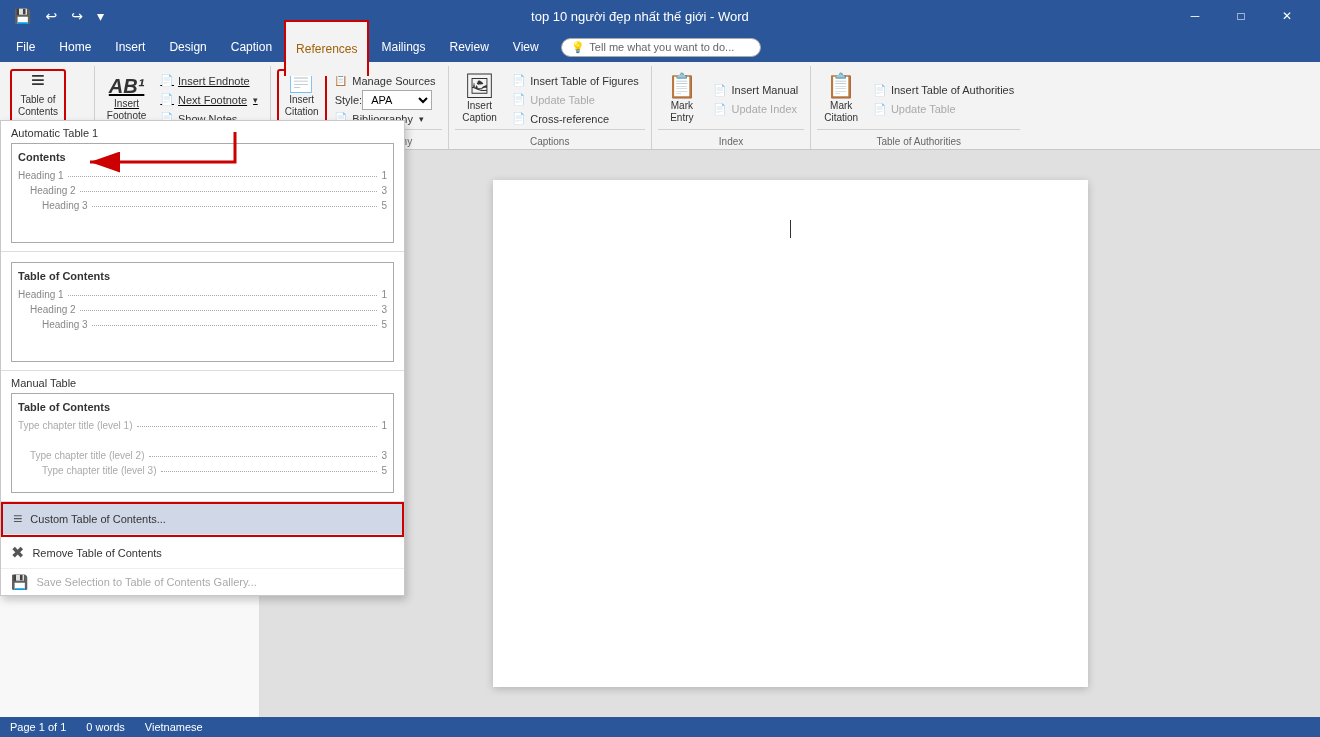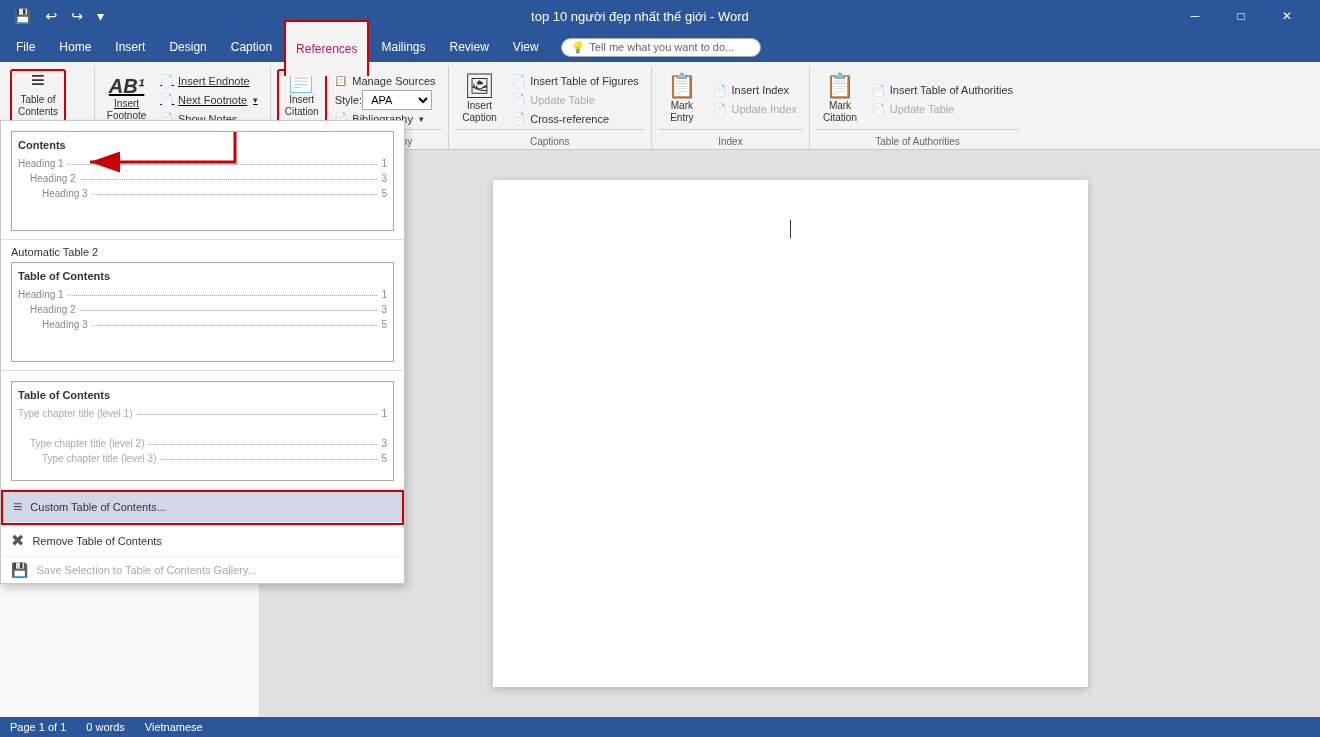--- a/index.html
+++ b/index.html
@@ -116,21 +116,21 @@
       border-top: 1px solid #d0d0d0;
       padding-top: 2px;
       width: 100%;
       justify-content: center;
       margin-top: auto;
     }
 
     
     .tab-references {
       background: #f3f3f3;
-      color: #be185d;
+      color: #a16207;
       border: 2px solid #c00;
       border-bottom: none;
       padding: 20px 10px;
       font-size: 12px;
       cursor: pointer;
       position: relative;
       top: 1px;
       z-index: 10;
     }
 
@@ -440,21 +440,21 @@
 
   <div class="ribbon-group" style="min-width:130px;">
     <div class="ribbon-items">
       <div class="ribbon-btn" style="min-width:48px;">
         <div class="btn-icon">📋</div>
         <div class="btn-label">Mark<br>Entry</div>
       </div>
       <div class="ribbon-col">
         <div class="ribbon-btn-small">
           <span>📄</span>
-          <span>Insert Index</span>
+          <span>Insert Manual</span>
         </div>
         <div class="ribbon-btn-small" style="color:#aaa;">
           <span>📄</span>
           <span>Update Index</span>
         </div>
       </div>
     </div>
     <div class="group-label-row">Index</div>
   </div>
 
@@ -488,20 +488,21 @@
       </defs>
 
       <path d="M 155 10 L 155 40 L 10 40" stroke="#cc0000" stroke-width="3" fill="none" marker-end="url(#arrowhead)"></path>
     </svg>
   </div>
 </div>
 
 <div class="dropdown-panel">
 
   <div class="toc-item">
+    <div class="toc-item-title">Automatic Table 1</div>
     <div class="toc-preview">
       <div style="font-size:11px;font-weight:bold;margin-bottom:4px;color:#333;">Contents</div>
       <div class="toc-line">
           <span class="toc-line-text">Heading 1</span>
           <span class="toc-line-dots"></span>
           <span class="toc-line-num">1</span>
         </div>
       <div class="toc-line" style="padding-left:12px;">
           <span class="toc-line-text">Heading 2</span>
           <span class="toc-line-dots"></span>
@@ -509,21 +510,20 @@
         </div>
       <div class="toc-line" style="padding-left:24px;">
           <span class="toc-line-text">Heading 3</span>
           <span class="toc-line-dots"></span>
           <span class="toc-line-num">5</span>
         </div>
     </div>
   </div>
 
   <div class="toc-item">
-    <div class="toc-item-title">Automatic Table 2</div>
     <div class="toc-preview">
       <div style="font-size:11px;font-weight:bold;margin-bottom:4px;color:#333;">Table of Contents</div>
       <div class="toc-line">
           <span class="toc-line-text">Heading 1</span>
           <span class="toc-line-dots"></span>
           <span class="toc-line-num">1</span>
         </div>
       <div class="toc-line" style="padding-left:12px;">
           <span class="toc-line-text">Heading 2</span>
           <span class="toc-line-dots"></span>
@@ -531,20 +531,21 @@
         </div>
       <div class="toc-line" style="padding-left:24px;">
           <span class="toc-line-text">Heading 3</span>
           <span class="toc-line-dots"></span>
           <span class="toc-line-num">5</span>
         </div>
     </div>
   </div>
 
   <div class="toc-item">
+    <div class="toc-item-title">Manual Table</div>
     <div class="toc-preview">
       <div style="font-size:11px;font-weight:bold;margin-bottom:4px;color:#333;">Table of Contents</div>
       <div class="toc-line">
           <span class="toc-line-text" style="color:#aaa;">Type chapter title (level 1)</span>
           <span class="toc-line-dots"></span>
           <span class="toc-line-num">1</span>
         </div>
       <div class="toc-line" style="padding-left:12px;margin-top:16px;">
           <span class="toc-line-text" style="color:#aaa;">Type chapter title (level 2)</span>
           <span class="toc-line-dots"></span>

